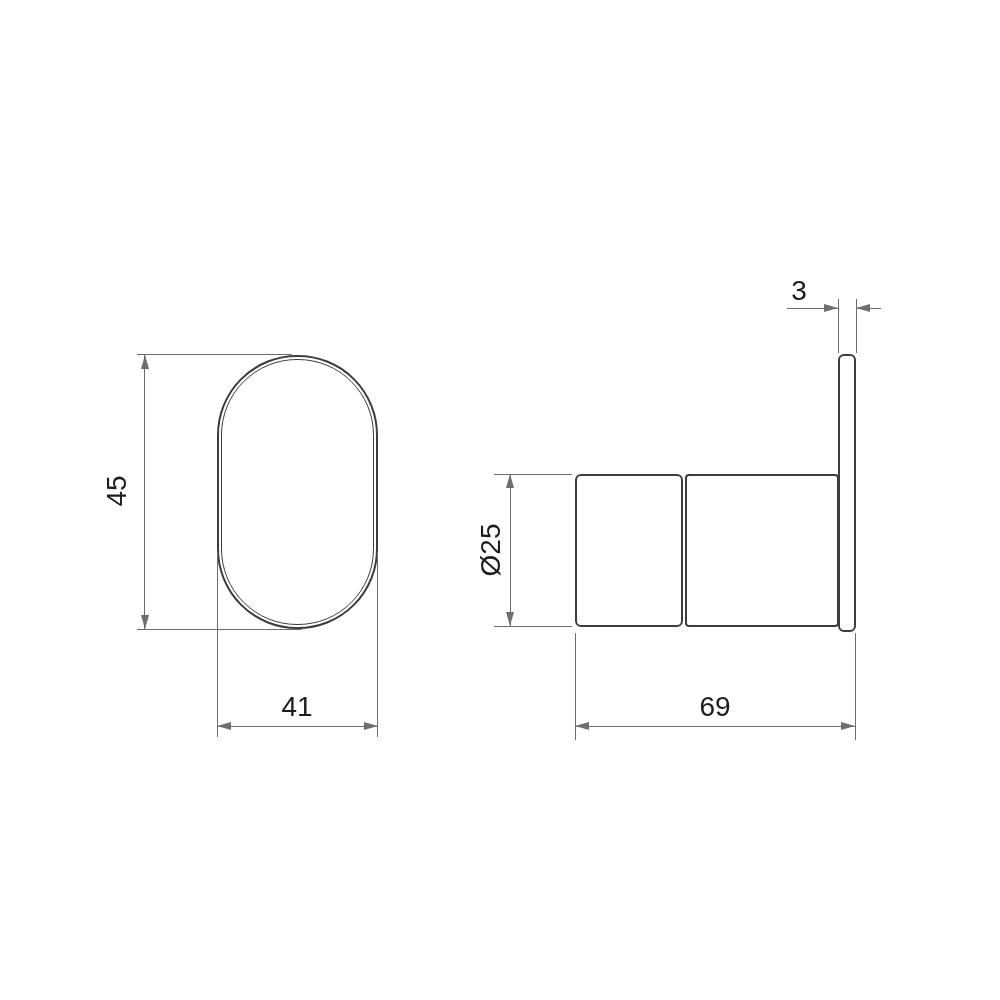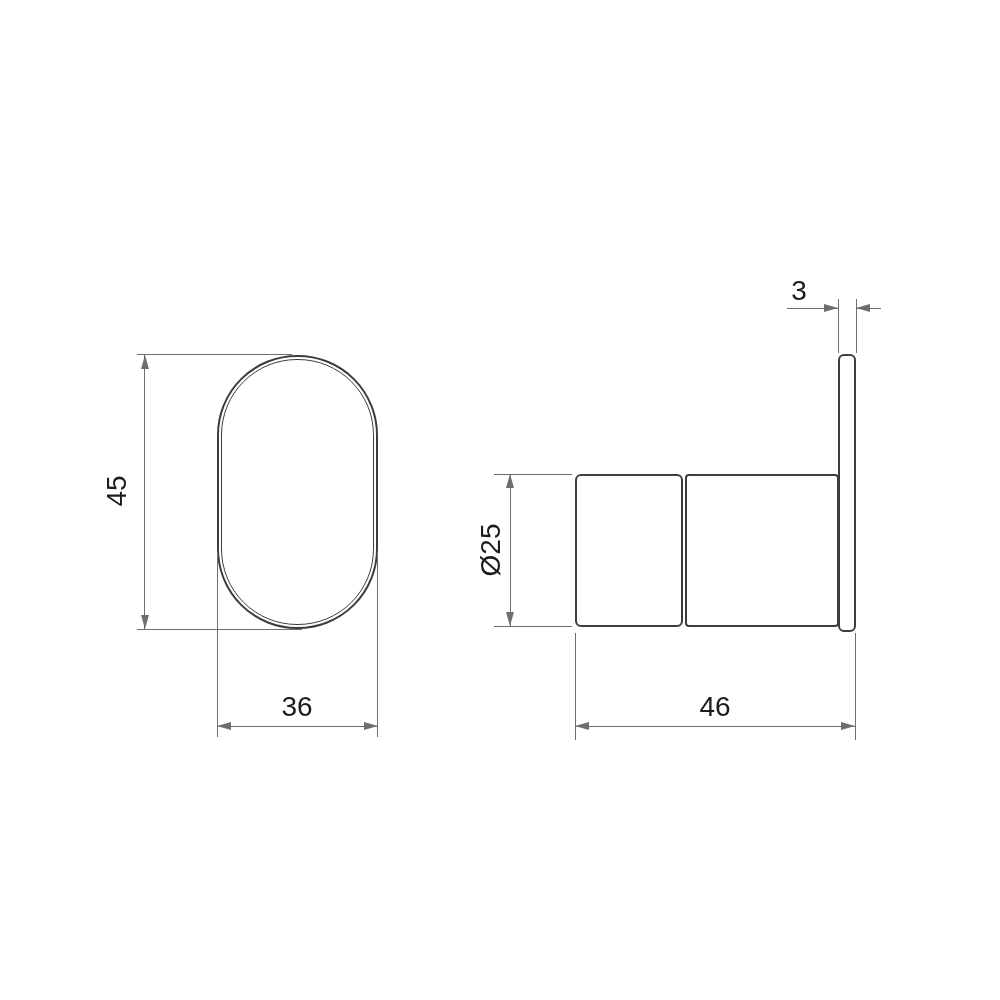--- a/index.html
+++ b/index.html
@@ -75,21 +75,21 @@
       <div class="arrow down" style="left:141px;top:615px;"></div>
       <span class="dim-label rot" style="left:117px;top:491px;">45</span>
     </div>
 
     <div>
       <div class="vline" style="left:217px;top:552px;height:185px;"></div>
       <div class="vline" style="left:377px;top:552px;height:185px;"></div>
       <div class="hline" style="left:217px;top:726px;width:161px;"></div>
       <div class="arrow left" style="left:217px;top:722px;"></div>
       <div class="arrow right" style="left:364px;top:722px;"></div>
-      <span class="dim-label" style="left:297px;top:707px;">36</span>
+      <span class="dim-label" style="left:297px;top:707px;">41</span>
     </div>
   </div>
 
   <div>
     <div class="shape cap-rect"></div>
     <div class="shape body-rect"></div>
     <div class="shape plate-rect"></div>
 
     <div>
       <div class="hline" style="left:494px;top:474px;width:78px;"></div>
@@ -109,17 +109,17 @@
       <div class="arrow left" style="left:856px;top:304px;"></div>
       <span class="dim-label" style="left:799px;top:291px;">3</span>
     </div>
 
     <div>
       <div class="vline" style="left:575px;top:633px;height:107px;"></div>
       <div class="vline" style="left:855px;top:633px;height:107px;"></div>
       <div class="hline" style="left:575px;top:726px;width:280px;"></div>
       <div class="arrow left" style="left:575px;top:722px;"></div>
       <div class="arrow right" style="left:841px;top:722px;"></div>
-      <span class="dim-label" style="left:715px;top:707px;">46</span>
+      <span class="dim-label" style="left:715px;top:707px;">69</span>
     </div>
   </div>
 
 </div>
 
 </body></html>

